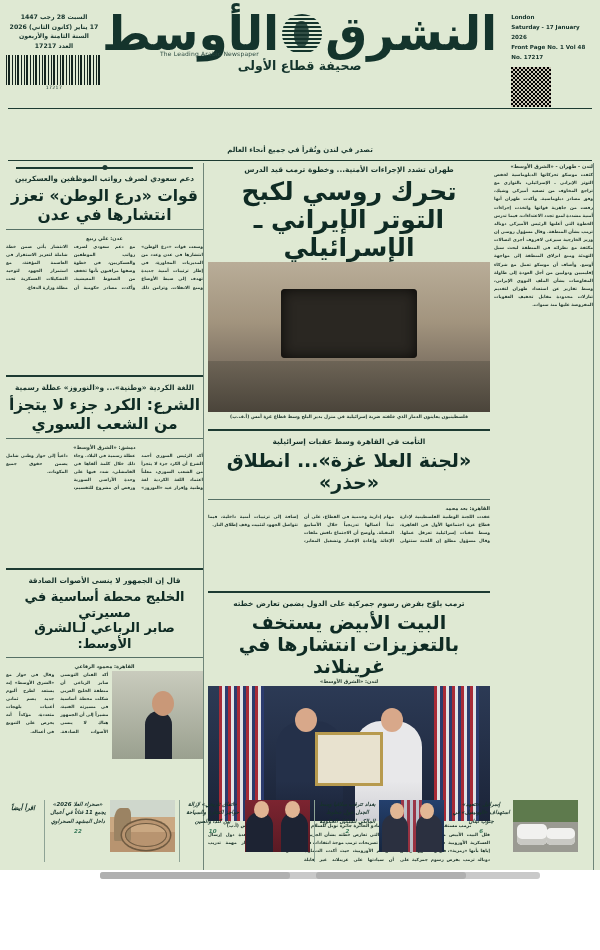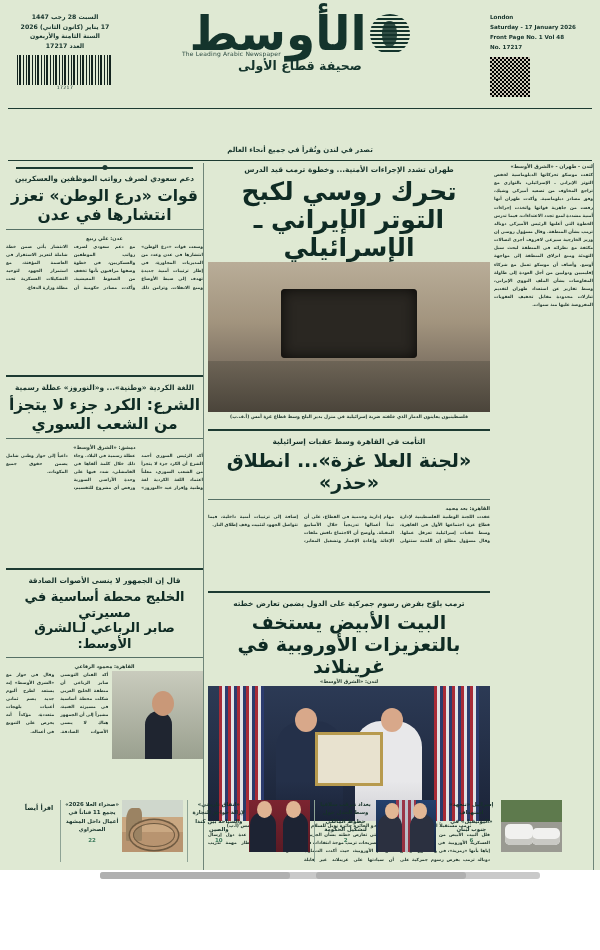--- a/index.html
+++ b/index.html
@@ -275,21 +275,21 @@
   }
   .ph-singer::after {
     content: ""; position: absolute; left: 44%; bottom: 48%;
     width: 22px; height: 25px; border-radius: 50%; background: #c99878;
   }
 
   
   .bottom-strip {
     position: absolute; left: 0; top: 800px; width: 584px; height: 70px;
     display: flex; flex-direction: row-reverse; direction: rtl;
-    padding: 0 22px; gap: 4px; align-items: flex-start;
+    padding: 0 6px; gap: 4px; align-items: flex-start; font-style: italic;
   }
   .bs-label {
     width: 34px; text-align: center; font-size: 6.5px; font-weight: bold;
     color: #16322a; padding-top: 4px;
   }
   .bs-item {
     flex: 1; display: flex; flex-direction: row-reverse; gap: 3px;
     border-left: 1px solid #8ea395; padding-left: 4px; height: 62px;
   }
   .bs-item:last-child { border-left: none; }
@@ -322,20 +322,21 @@
         <div class="dline">السبت 28 رجب 1447</div>
         <div class="dline">17 يناير (كانون الثاني) 2026</div>
         <div class="dline">السنة الثامنة والأربعون</div>
         <div class="dline">العدد 17217</div>
         <div class="barcode"></div>
         <div class="barcode-num">17217</div>
       </div>
 
       <div class="mh-center">
         <div class="logo-row">
+          <span class="logo-ar">النشرق</span>
           <span class="globe"></span>
           <span class="logo-ar">الأوسط</span>
         </div>
         <div class="logo-sub">صحيفة قطاع الأولى</div>
         <div class="logo-eng">The Leading Arabic Newspaper</div>
       </div>
 
       <div class="mh-left">
         <div class="eline">London</div>
         <div class="eline">Saturday - 17 January 2026</div>
@@ -375,21 +376,21 @@
 
         <div class="kicker">التأمت في القاهرة وسط عقبات إسرائيلية</div>
         <div class="hl-lg">«لجنة العلا غزة»... انطلاق «حذر»</div>
         <div class="hr-thin"></div>
         <div class="byline">القاهرة: بعد محمد</div>
         <div class="btext c3" style="height:72px">عقدت اللجنة الوطنية الفلسطينية لإدارة قطاع غزة اجتماعها الأول في القاهرة، وسط عقبات إسرائيلية تعرقل عملها. وقال مسؤول مطلع إن اللجنة ستتولى مهام إدارية وخدمية في القطاع، على أن تبدأ أعمالها تدريجياً خلال الأسابيع المقبلة. وأوضح أن الاجتماع ناقش ملفات الإغاثة وإعادة الإعمار وتشغيل المعابر، إضافة إلى ترتيبات أمنية داخلية، فيما تتواصل الجهود لتثبيت وقف إطلاق النار.</div>
 
         <div class="hr-thick"></div>
 
         <div class="kicker">ترمب يلوّح بفرض رسوم جمركية على الدول يضمن تعارض خطته</div>
-        <div class="hl-lg">البيت الأبيض يستخف بالتعزيزات الأوروبية في غرينلاند</div>
+        <div class="hl-lg">البيت الأبيض يستخف بالتعزيزات انتشارها في غرينلاند</div>
         <div class="byline ctr">لندن: «الشرق الأوسط»</div>
 
         <div class="photo ph-cere">
           <div class="cere-flag" style="left:4%"></div>
           <div class="cere-flag" style="right:4%"></div>
           <div class="cere-person" style="left:24%"></div>
           <div class="cere-head" style="left:31%;bottom:66%"></div>
           <div class="cere-person" style="right:24%;background:linear-gradient(#e8e8ea 60%,#cfcfd4)"></div>
           <div class="cere-head" style="right:31%;bottom:66%"></div>
           <div class="cere-frame"></div>

